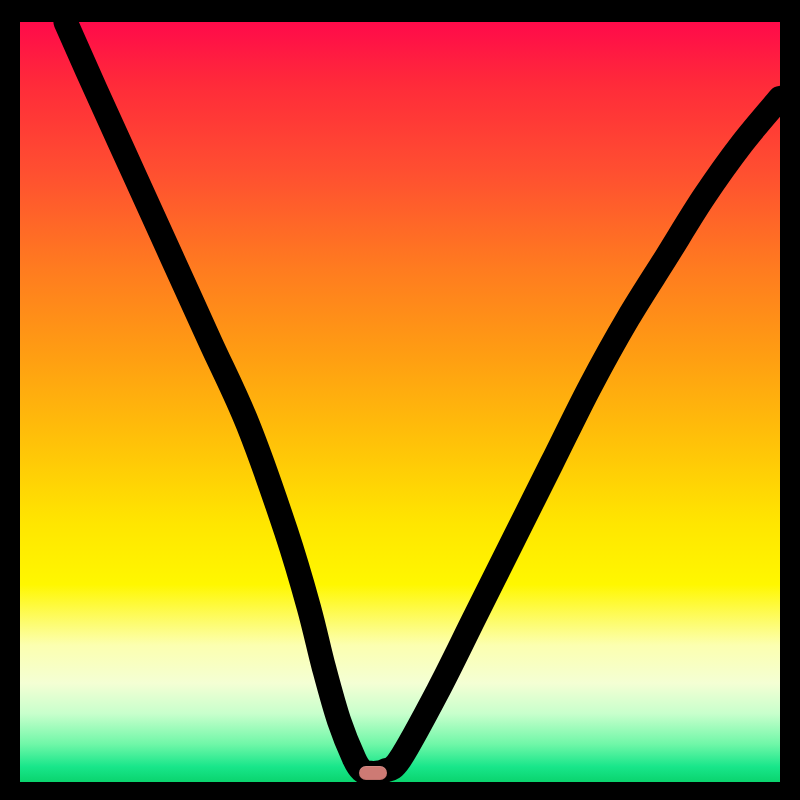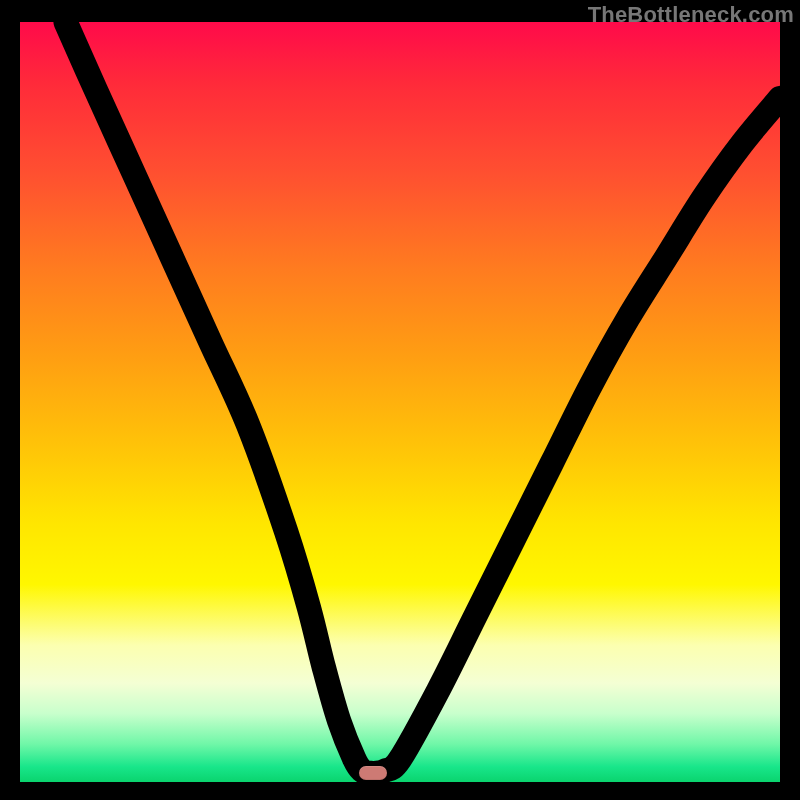--- a/index.html
+++ b/index.html
@@ -63,20 +63,19 @@
     stroke-width: 3.2;
     fill: none;
     stroke-linecap: round;
     stroke-linejoin: round;
   }
 </style>
 </head>
 <body>
 
 <div class="frame">
-  <div class="watermark">TheBottleneck.com</div>
   <div class="plot-area">
     <svg viewBox="0 0 100 100" preserveAspectRatio="none">
       <path id="curve-path" class="curve" d="M 6.00 0.00 C 6.67 1.50, 8.50 5.67, 10.00 9.00 C 11.50 12.33, 13.33 16.33, 15.00 20.00 C 16.67 23.67, 18.33 27.33, 20.00 31.00 C 21.67 34.67, 23.33 38.33, 25.00 42.00 C 26.67 45.67, 28.33 48.83, 30.00 53.00 C 31.67 57.17, 33.67 63.00, 35.00 67.00 C 36.33 71.00, 37.17 74.00, 38.00 77.00 C 38.83 80.00, 39.33 82.50, 40.00 85.00 C 40.67 87.50, 41.33 90.00, 42.00 92.00 C 42.67 94.00, 43.50 95.92, 44.00 97.00 C 44.50 98.08, 44.67 98.20, 45.00 98.50 C 45.33 98.80, 45.67 98.75, 46.00 98.80 C 46.33 98.85, 46.67 98.85, 47.00 98.80 C 47.33 98.75, 47.50 98.80, 48.00 98.50 C 48.50 98.20, 48.83 98.75, 50.00 97.00 C 51.17 95.25, 53.33 91.17, 55.00 88.00 C 56.67 84.83, 58.33 81.33, 60.00 78.00 C 61.67 74.67, 63.33 71.33, 65.00 68.00 C 66.67 64.67, 68.33 61.33, 70.00 58.00 C 71.67 54.67, 73.33 51.17, 75.00 48.00 C 76.67 44.83, 78.33 41.83, 80.00 39.00 C 81.67 36.17, 83.33 33.67, 85.00 31.00 C 86.67 28.33, 88.33 25.50, 90.00 23.00 C 91.67 20.50, 93.33 18.17, 95.00 16.00 C 96.67 13.83, 99.17 11.00, 100.00 10.00"></path>
     </svg>
     <div id="marker" class="min-marker" style="left: 353.4px; top: 750.88px;"></div>
   </div>
 </div>
 
 </body></html>

